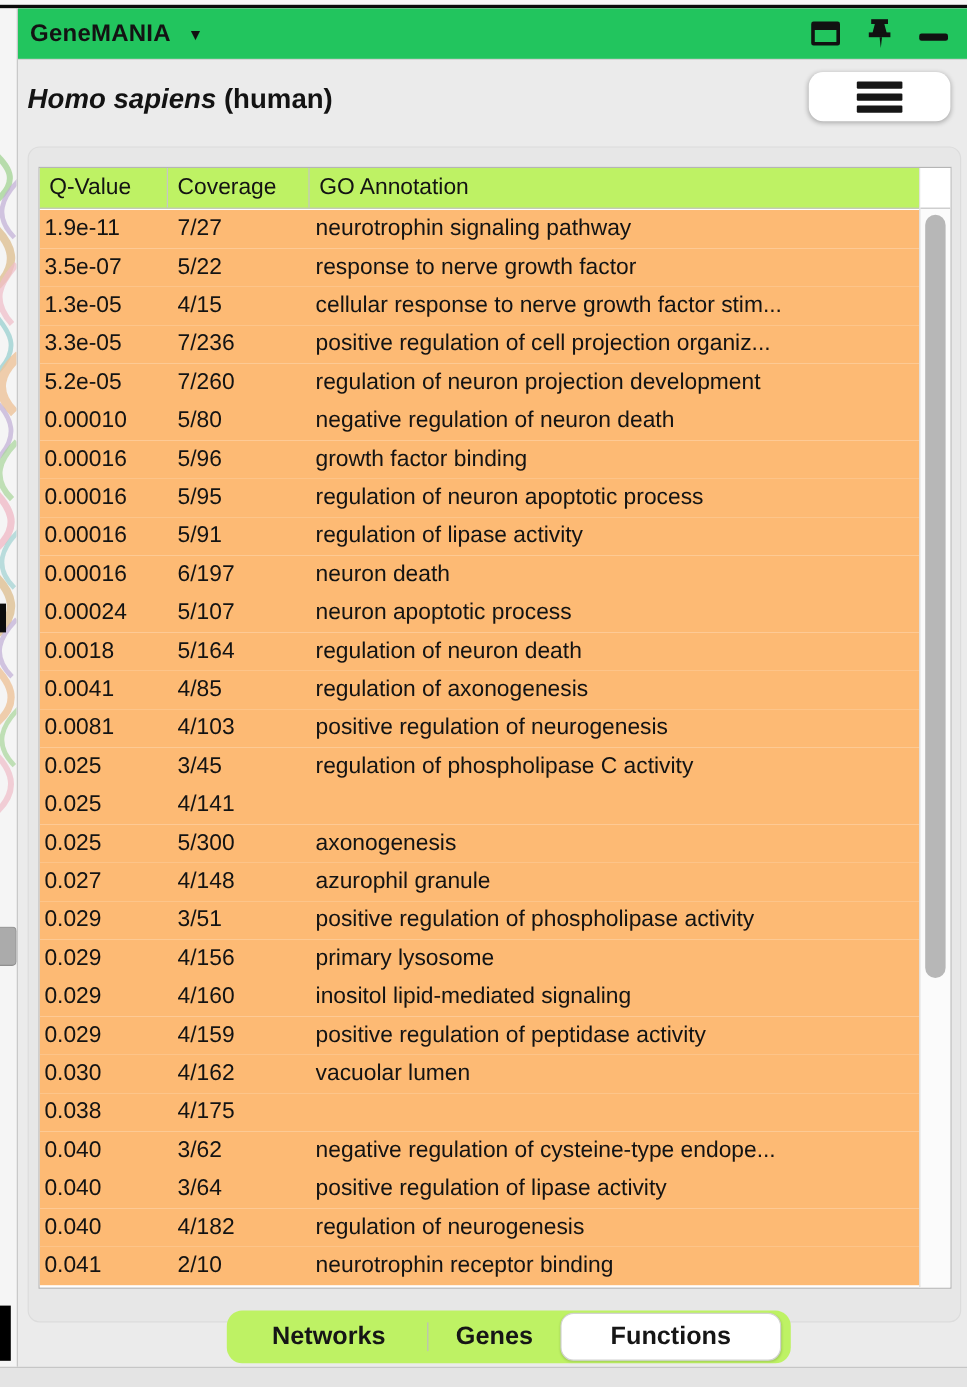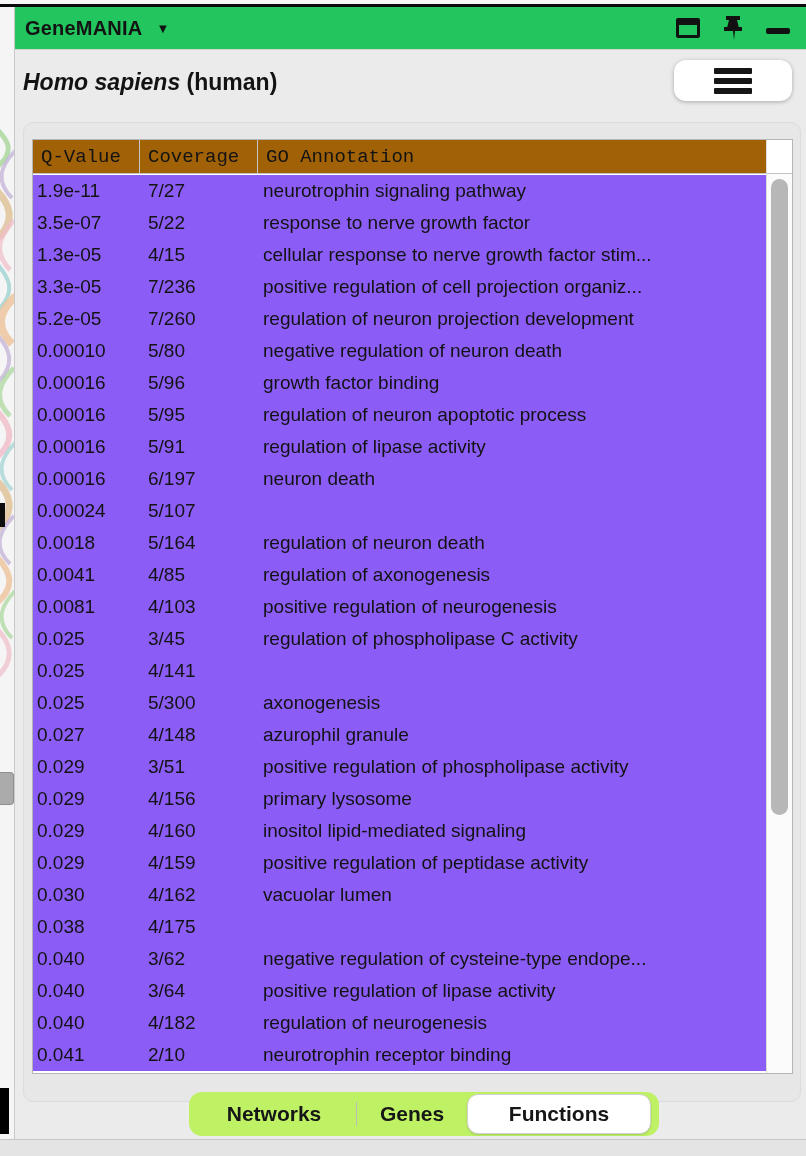--- a/index.html
+++ b/index.html
@@ -35,28 +35,28 @@
   .species-row { position:absolute; left:0; top:44px; width:100%; height:71px; }
   .species-title { position:absolute; left:8px; top:18px; font-size:23px; font-weight:600; }
   .species-title .italic { font-style:italic;margin-top:23px; }
   .menu-btn { position:absolute; right:14px; top:9px; width:118px; height:41px; background:#ffffff; border-radius:12px; box-shadow:0 1px 4px rgba(0,0,0,.28); display:flex; flex-direction:column; align-items:center; justify-content:center; gap:4px; cursor:pointer; }
   .menu-btn .bar { width:38px; height:6px; background:#161616; border-radius:1px; }
 
   
   .content-panel { position:absolute; left:8px; top:115px; width:778px; height:980px; background:#e7e7e7; border:1px solid #dcdcdc; border-radius:10px; }
   .table-wrap { position:absolute; left:8px; top:16px; width:761px; height:935px; background:#ffffff; border:1px solid #b5b5b5; overflow:hidden; }
 
-  .thead { position:absolute; left:0; top:0; width:735px; height:34px; background:#a16207; border-bottom:1px solid #c3c3c3; display:flex; font-size:19px;font-family:Liberation Mono, monospace; }
+  .thead { position:absolute; left:0; top:0; width:735px; height:34px; background:#bef264; border-bottom:1px solid #c3c3c3; display:flex; font-size:19px; }
   .th { display:flex; align-items:center; border-right:1px solid #c6c6c6; padding-left:8px; white-space:nowrap; }
   .th.col-q { width:107px; }
   .th.col-cov { width:118px; }
   .th.col-anno { width:510px; }
 
   .tbody { position:absolute; left:0; top:35px; width:735px; }
-  .trow { position:relative; height:32px; background:#8b5cf6; }
+  .trow { position:relative; height:32px; background:#fdba74; }
   .tcell { position:absolute; top:0; height:32px; display:flex; align-items:center; font-size:19px; white-space:nowrap; overflow:hidden; }
   .cell-q { left:4px; width:110px; }
   .cell-coverage { left:115px; width:112px; }
   .cell-annotation { left:230px; width:503px; }
 
   .scroll-col { position:absolute; right:0; top:0; width:26px; height:100%; background:#fbfbfb; border-left:1px solid #dcdcdc; }
   .scroll-col .header-cap { position:absolute; left:0; top:0; width:100%; height:34px; background:#ffffff; border-bottom:1px solid #c3c3c3; }
   .scroll-thumb { position:absolute; left:4px; top:39px; width:17px; height:636px; background:#b7b7b7; border-radius:9px; }
 
   
@@ -182,20 +182,21 @@
             <div class="tcell cell-annotation">regulation of lipase activity</div>
           </div>
           <div class="trow">
             <div class="tcell cell-q">0.00016</div>
             <div class="tcell cell-coverage">6/197</div>
             <div class="tcell cell-annotation">neuron death</div>
           </div>
           <div class="trow">
             <div class="tcell cell-q">0.00024</div>
             <div class="tcell cell-coverage">5/107</div>
+            <div class="tcell cell-annotation">neuron apoptotic process</div>
           </div>
           <div class="trow">
             <div class="tcell cell-q">0.0018</div>
             <div class="tcell cell-coverage">5/164</div>
             <div class="tcell cell-annotation">regulation of neuron death</div>
           </div>
           <div class="trow">
             <div class="tcell cell-q">0.0041</div>
             <div class="tcell cell-coverage">4/85</div>
             <div class="tcell cell-annotation">regulation of axonogenesis</div>

